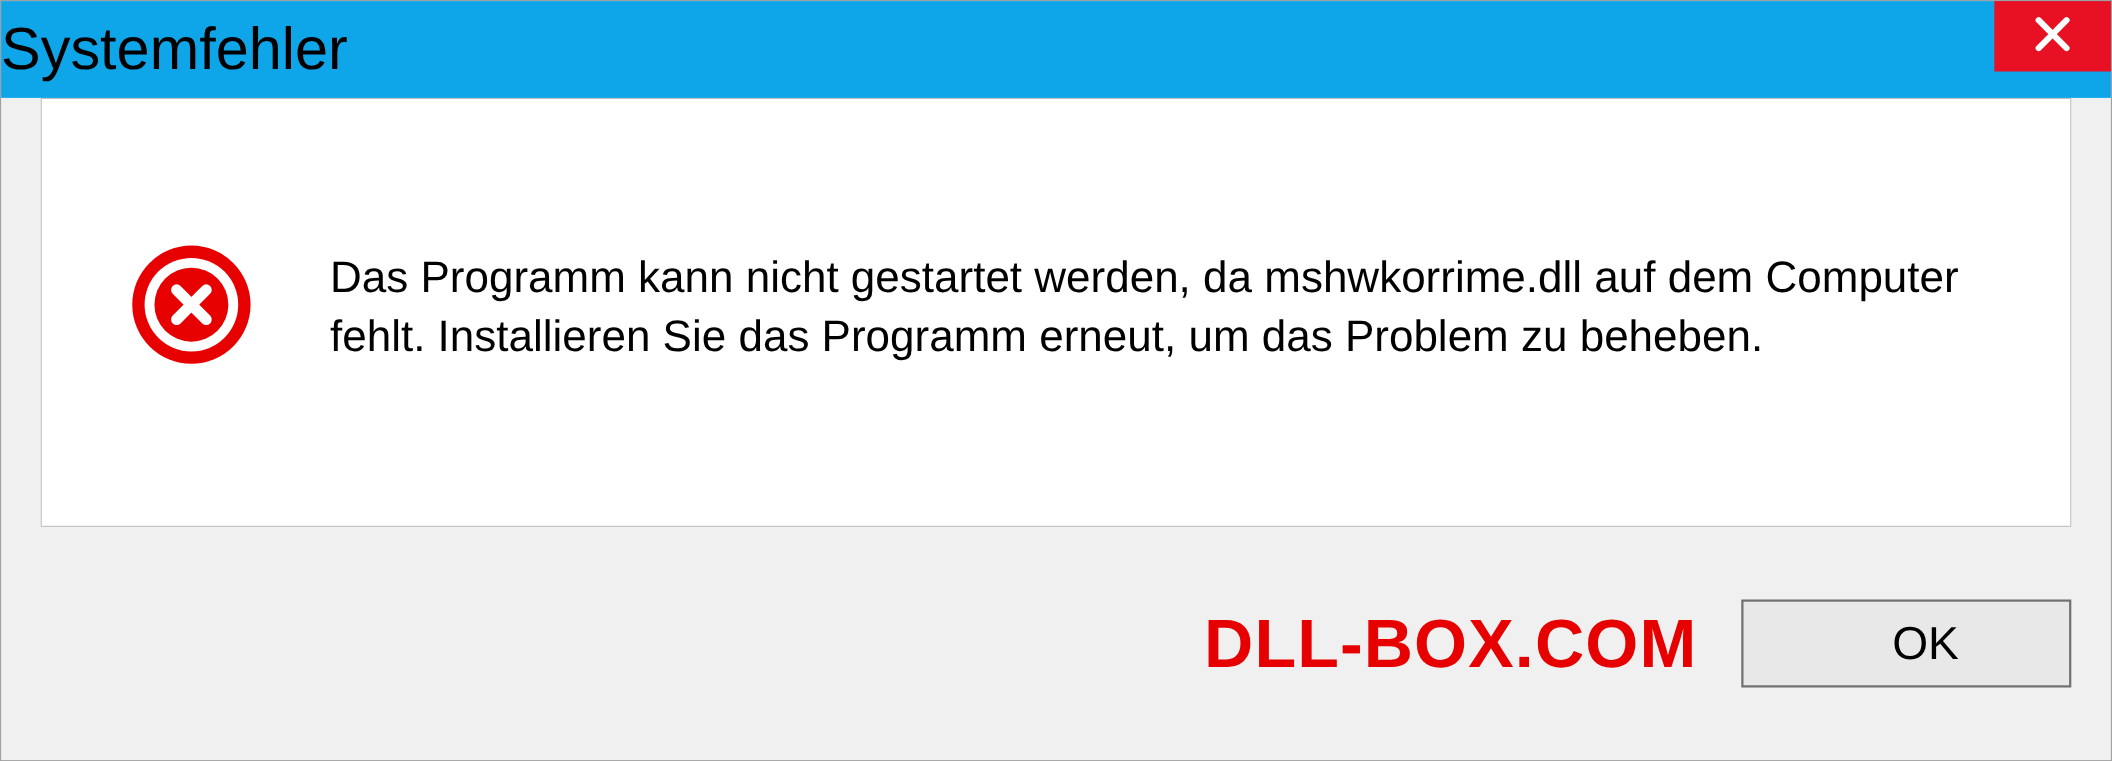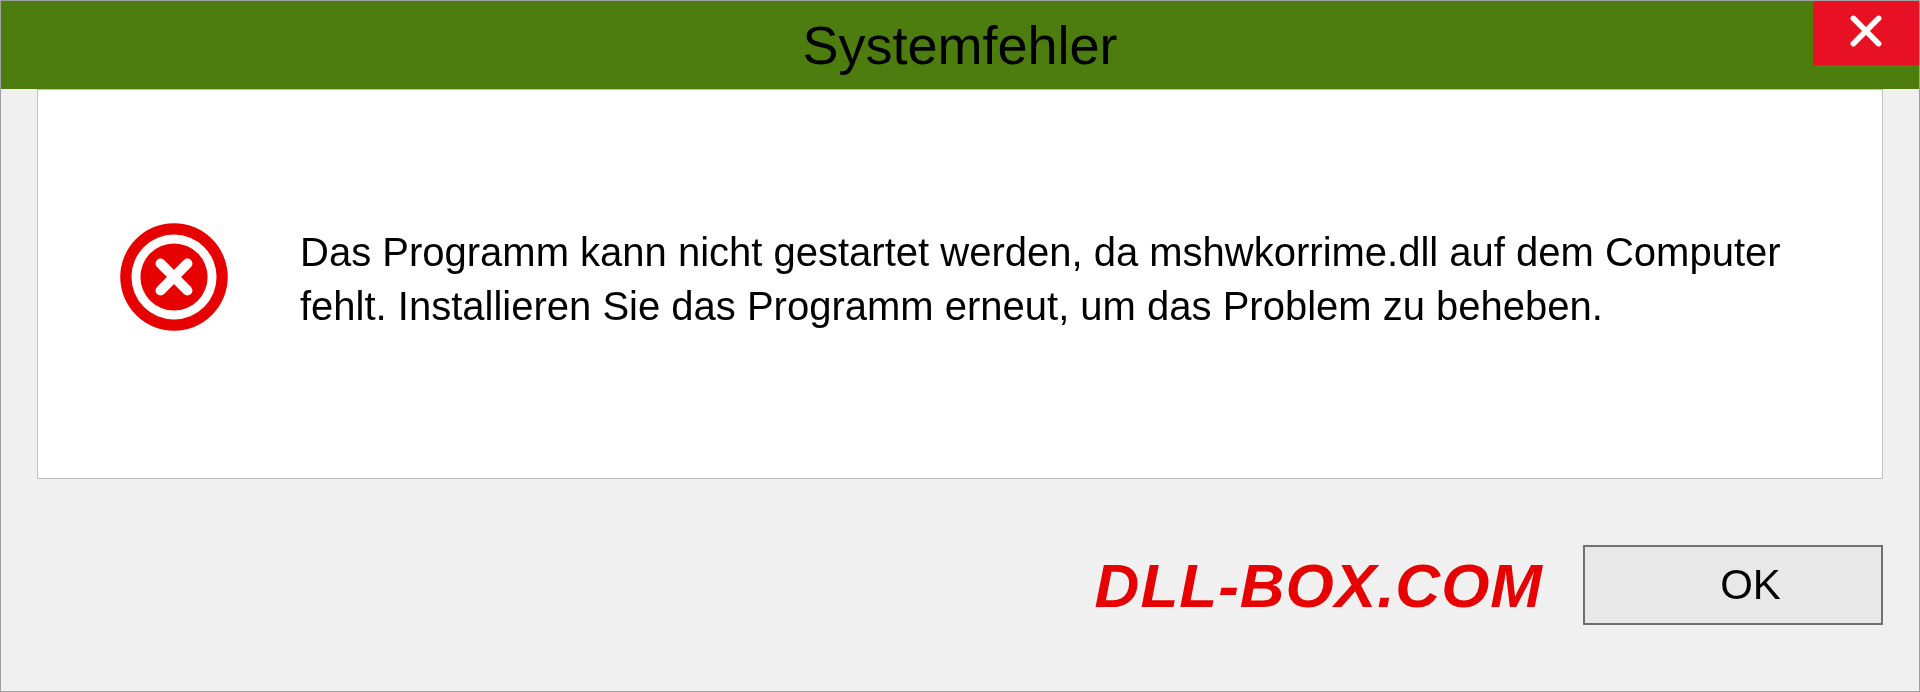--- a/index.html
+++ b/index.html
@@ -20,23 +20,22 @@
       background: #f0f0f0;
       border: 1px solid #a0a0a0;
       position: relative;
       display: flex;
       flex-direction: column;
     }
     .titlebar {
       height: 88px;
       display: flex;
       align-items: center;
-      justify-content: center;
       position: relative;
-      background: #4d7c0f;
+      background: #0ea5e9;
     }
     .title-text {
       font-size: 54px;
       font-weight: 400;
       color: #000;
     }
     .close-btn {
       position: absolute;
       right: 0;
       top: 0;
@@ -81,21 +80,20 @@
       display: flex;
       align-items: center;
       justify-content: flex-end;
       padding: 0 36px 0 0;
       gap: 40px;
       position: relative;
     }
     .watermark {
       font-size: 62px;
       font-weight: 800;
-      font-style: italic;
       color: #e60000;
       letter-spacing: 1px;
       font-family: Arial, sans-serif;
     }
     .ok-btn {
       width: 300px;
       height: 80px;
       background: #e8e8e8;
       border: 2px solid #707070;
       font-size: 42px;

